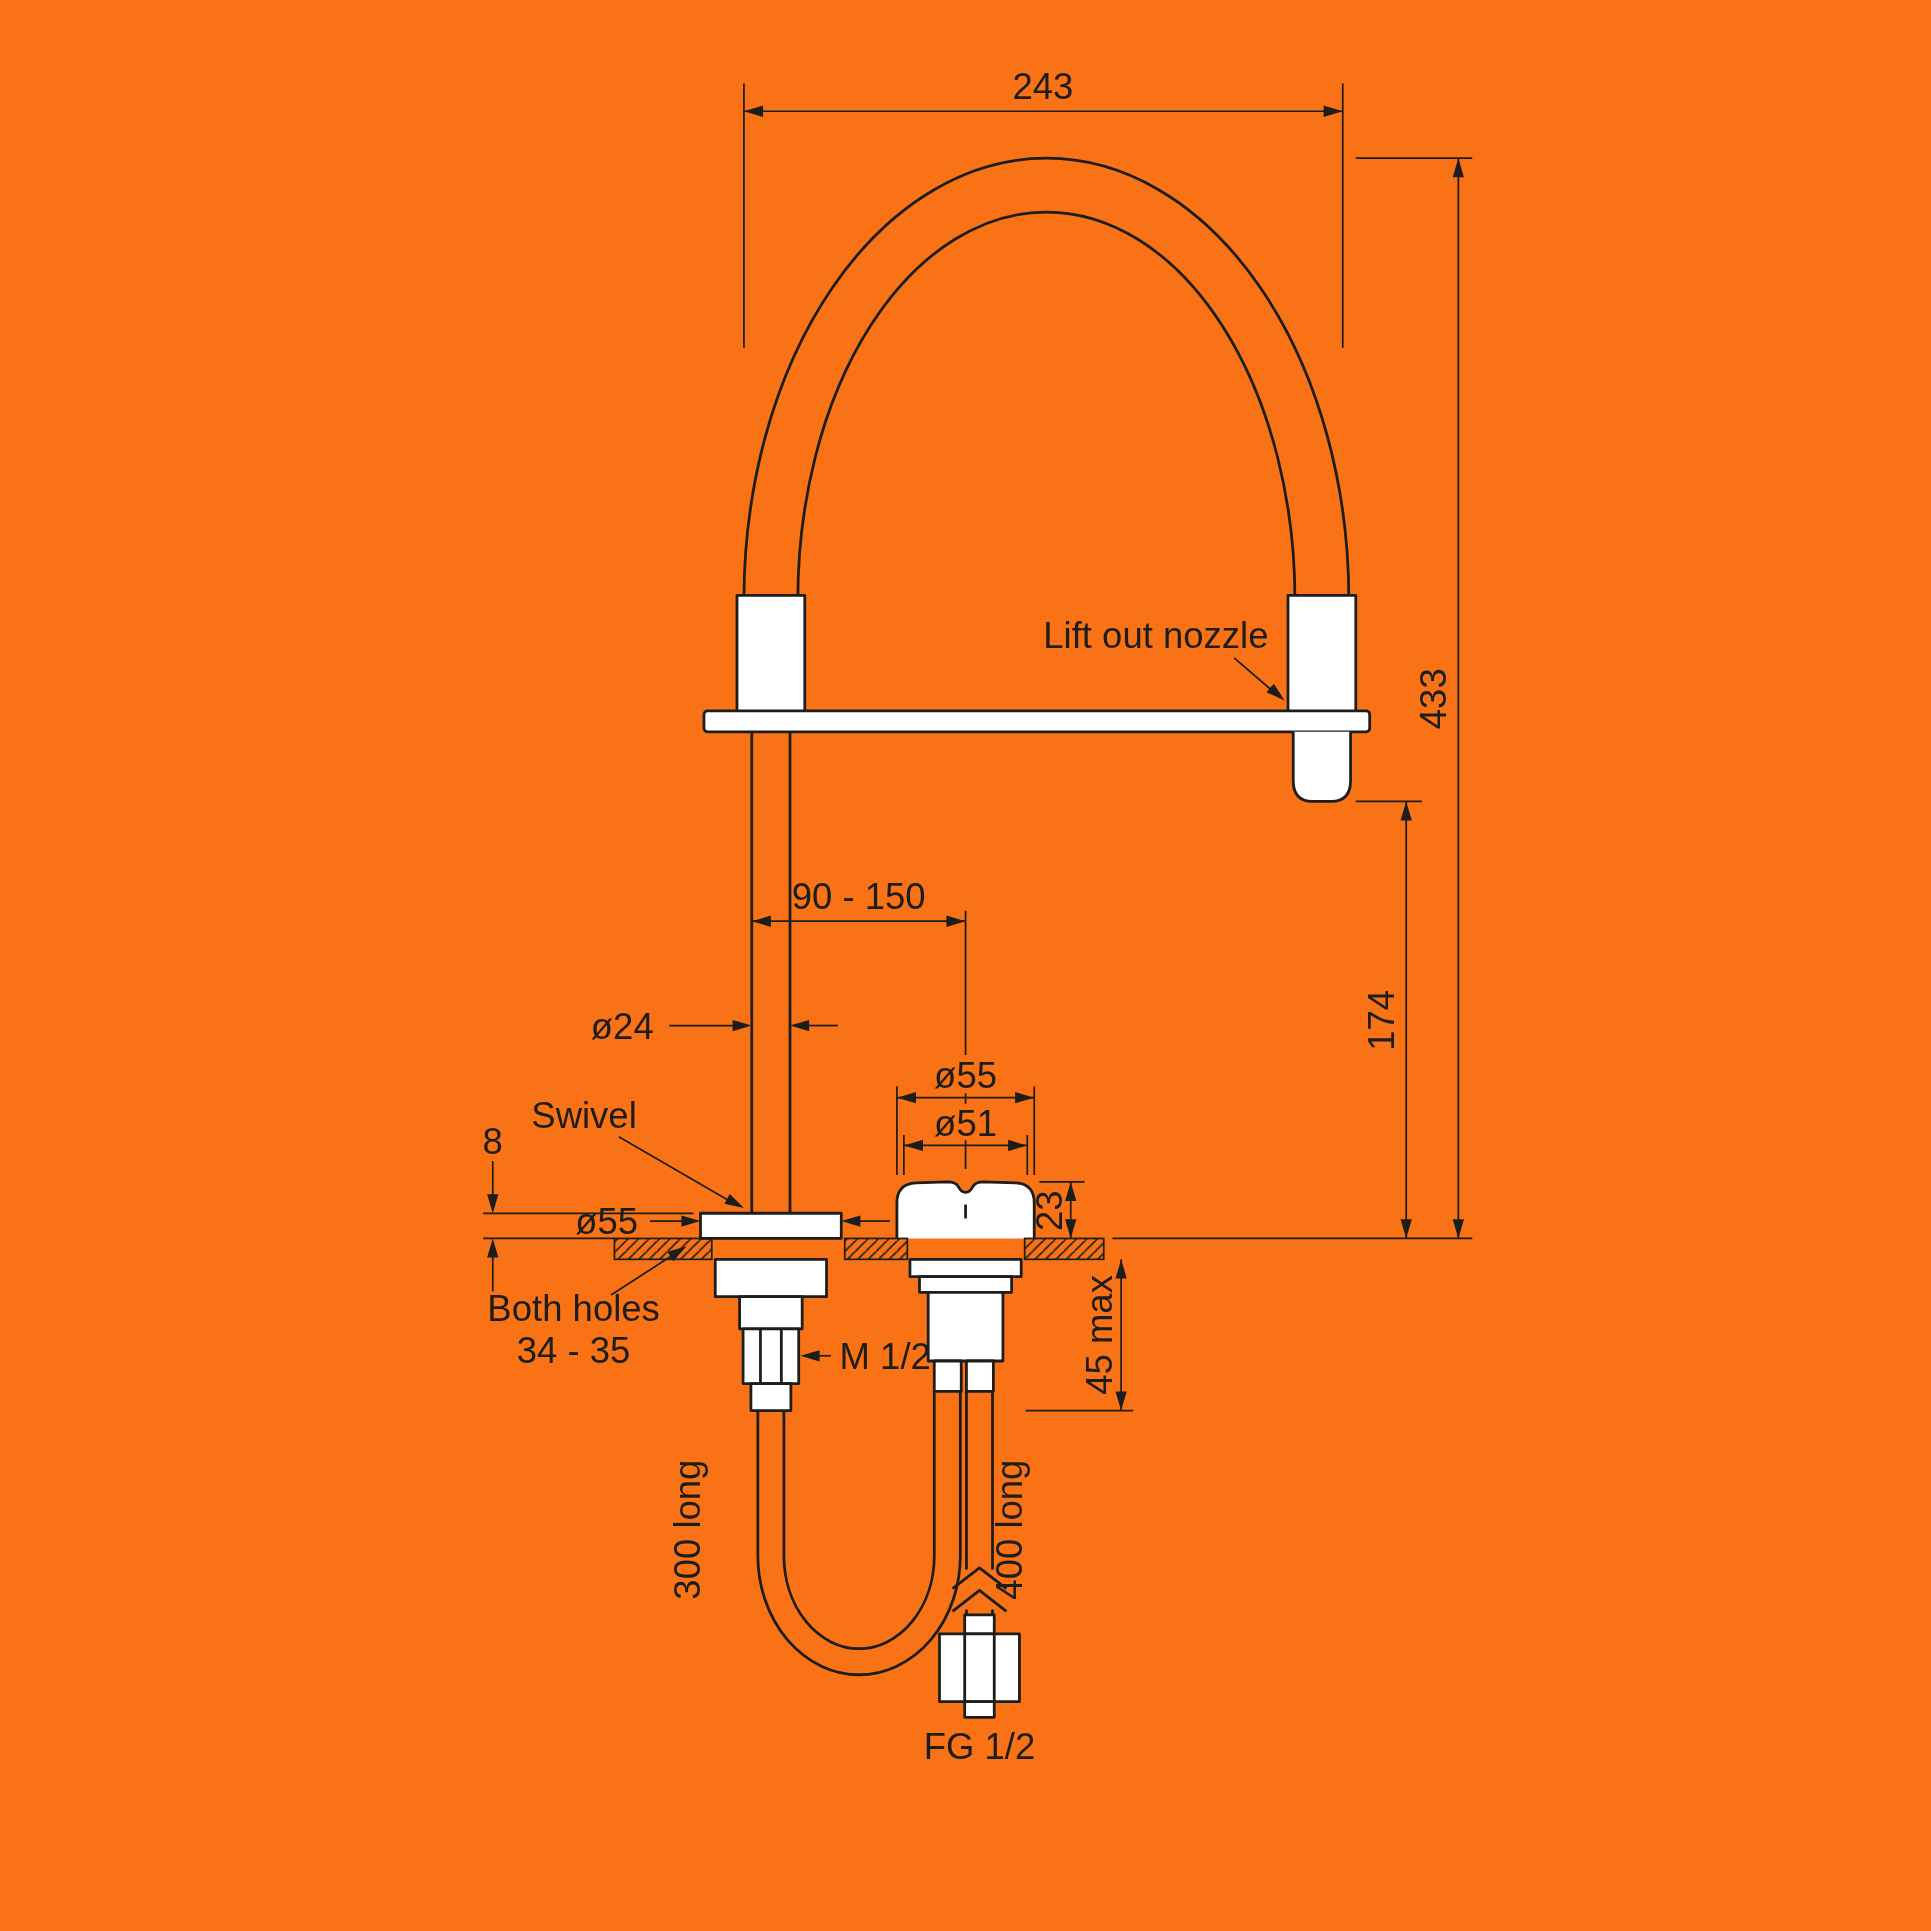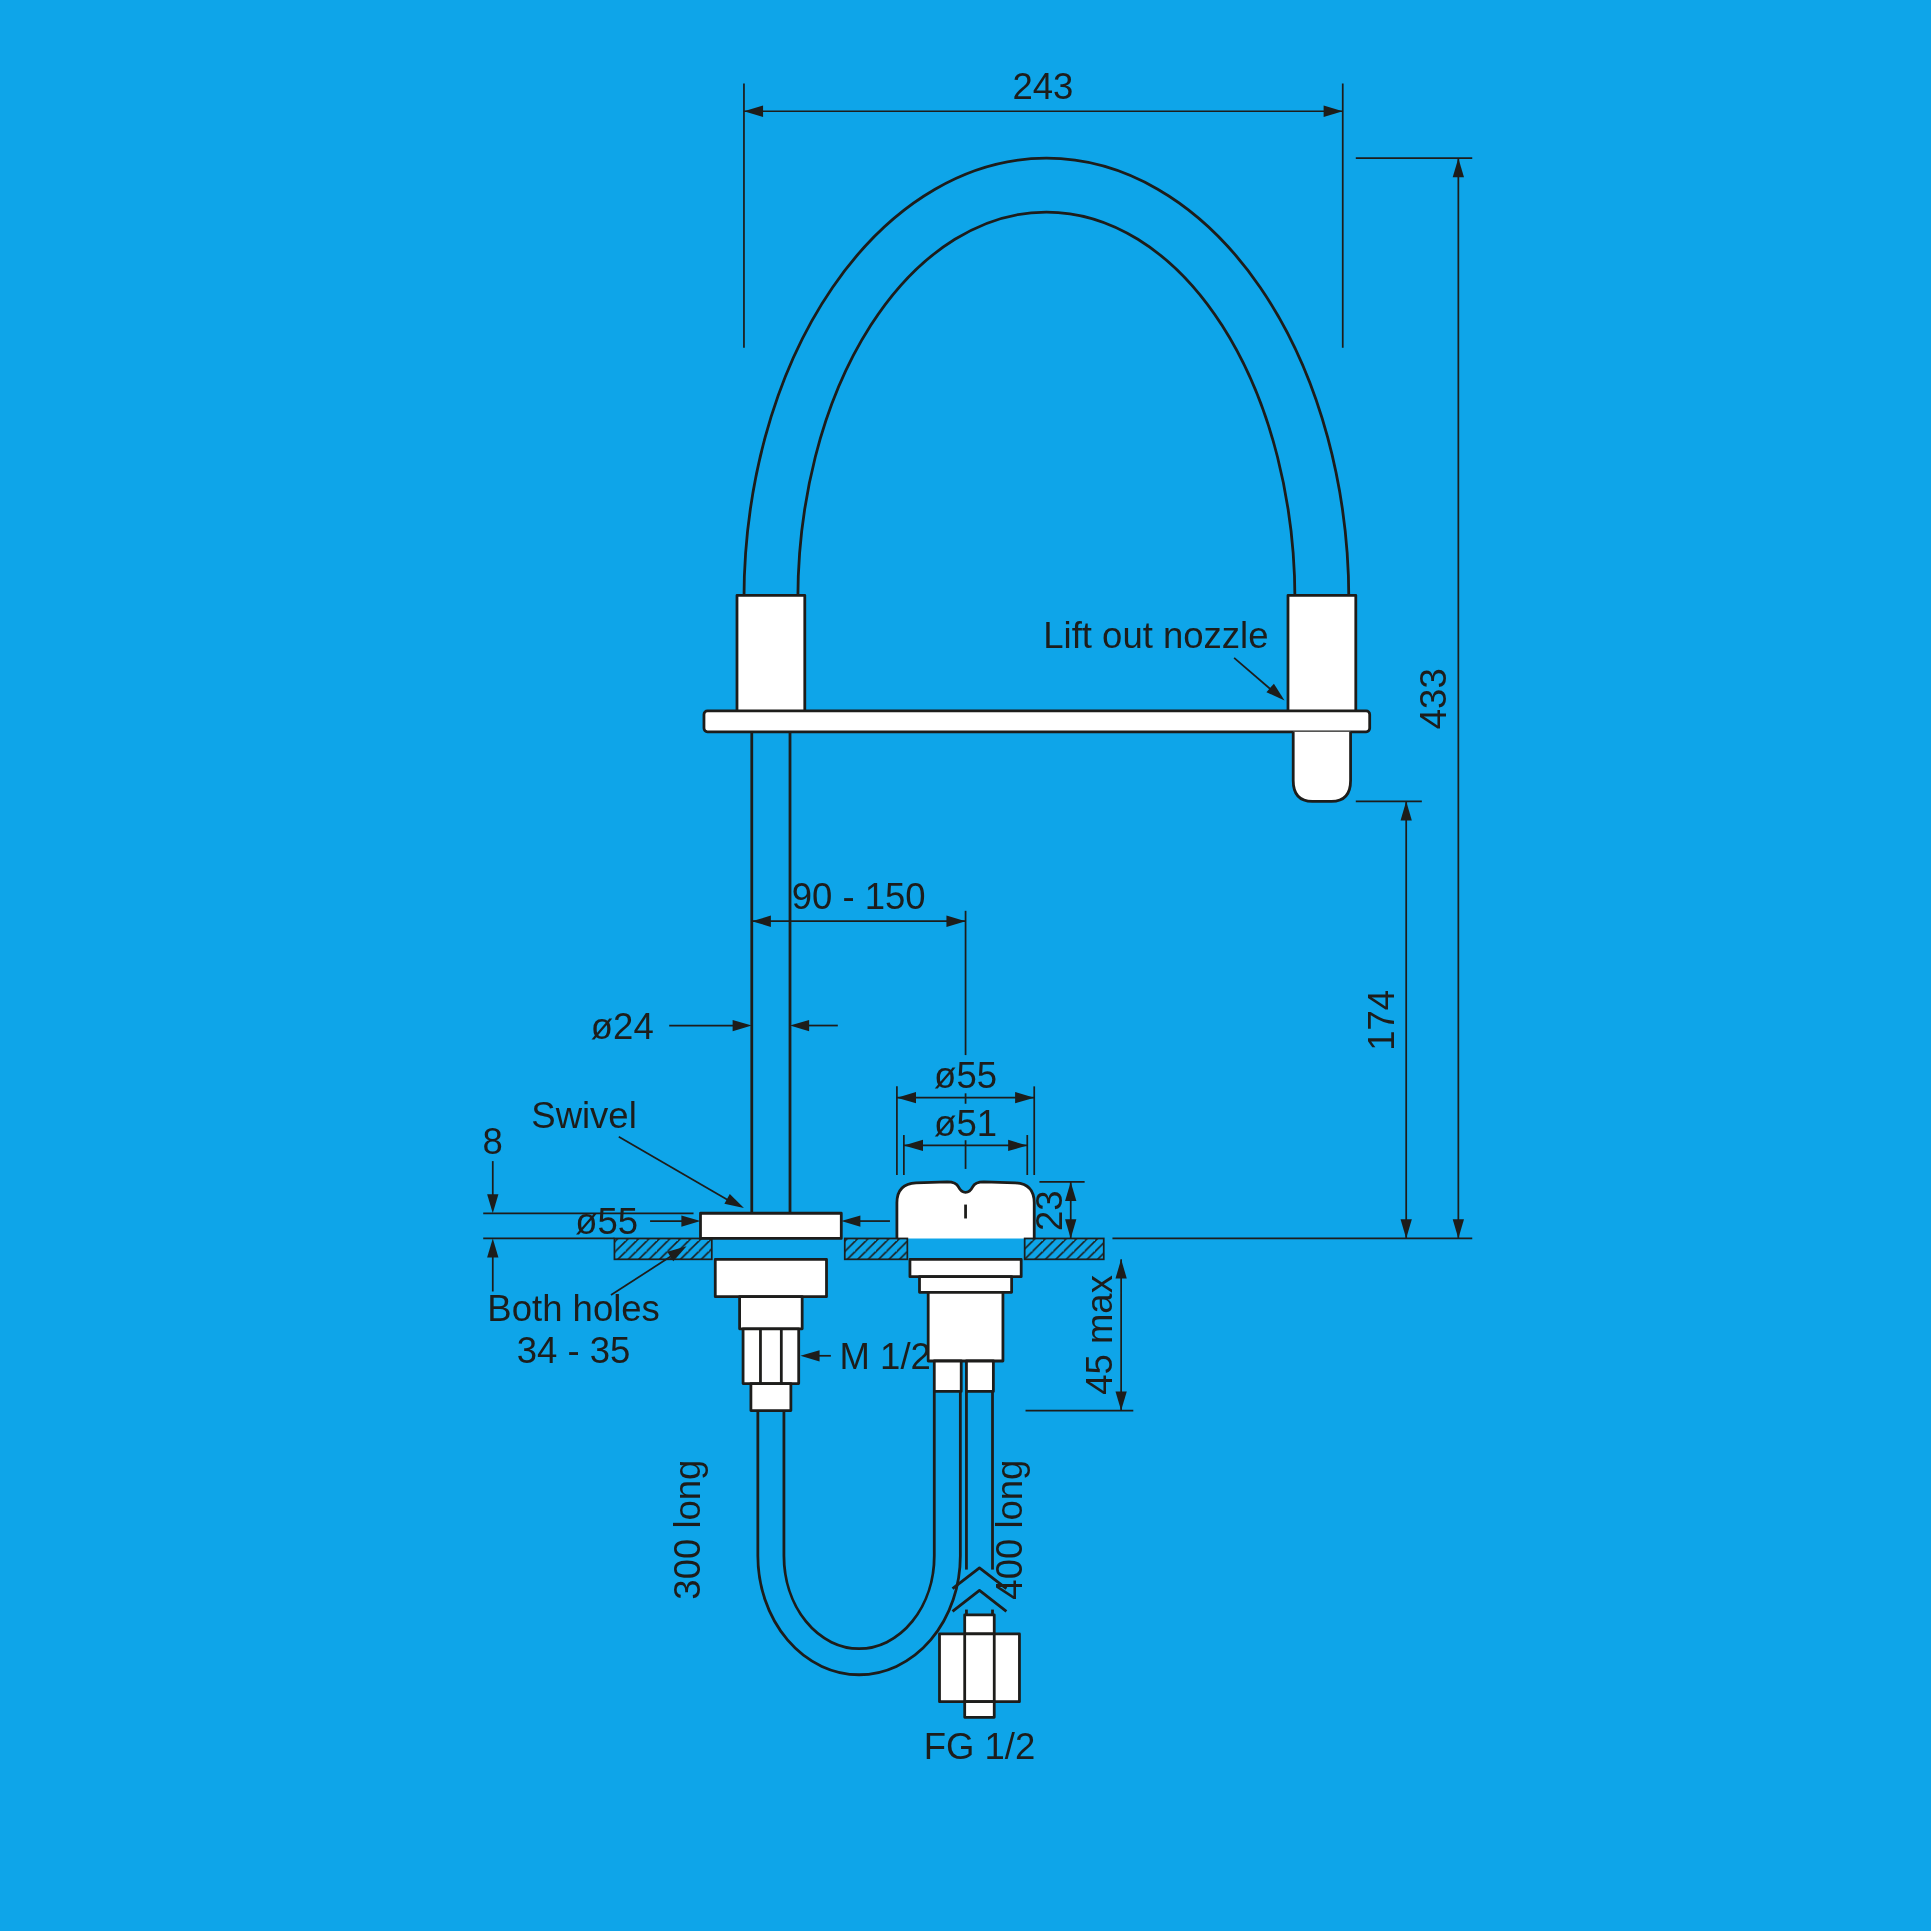--- a/index.html
+++ b/index.html
@@ -1,16 +1,16 @@
 <!DOCTYPE html>
 <html style="font-size:14px"><head>
 <meta charset="utf-8">
 <style>
   html,body{margin:0;padding:0;background:#ffffff;}
-  .stage{width:1932px;height:1932px;background:#0ea5e9;position:relative;}
+  .stage{width:1932px;height:1932px;background:#f97316;position:relative;}
   svg{display:block;width:1932px;height:1932px;}
   .obj{stroke:#1d1d1b;stroke-width:3.2;fill:none;stroke-linejoin:round;}
   .objf{stroke:#1d1d1b;stroke-width:3.2;fill:#ffffff;stroke-linejoin:round;}
   .dim{stroke:#1d1d1b;stroke-width:2;fill:none;}
   .arr{fill:#1d1d1b;stroke:none;}
   .hatchband{fill:url(#hatch);stroke:#1d1d1b;stroke-width:2;}
   .txt{font-family:"Liberation Sans",sans-serif;font-size:42px;fill:#1d1d1b;}
   .mid{text-anchor:middle;}
   .start{text-anchor:start;}
 </style>

